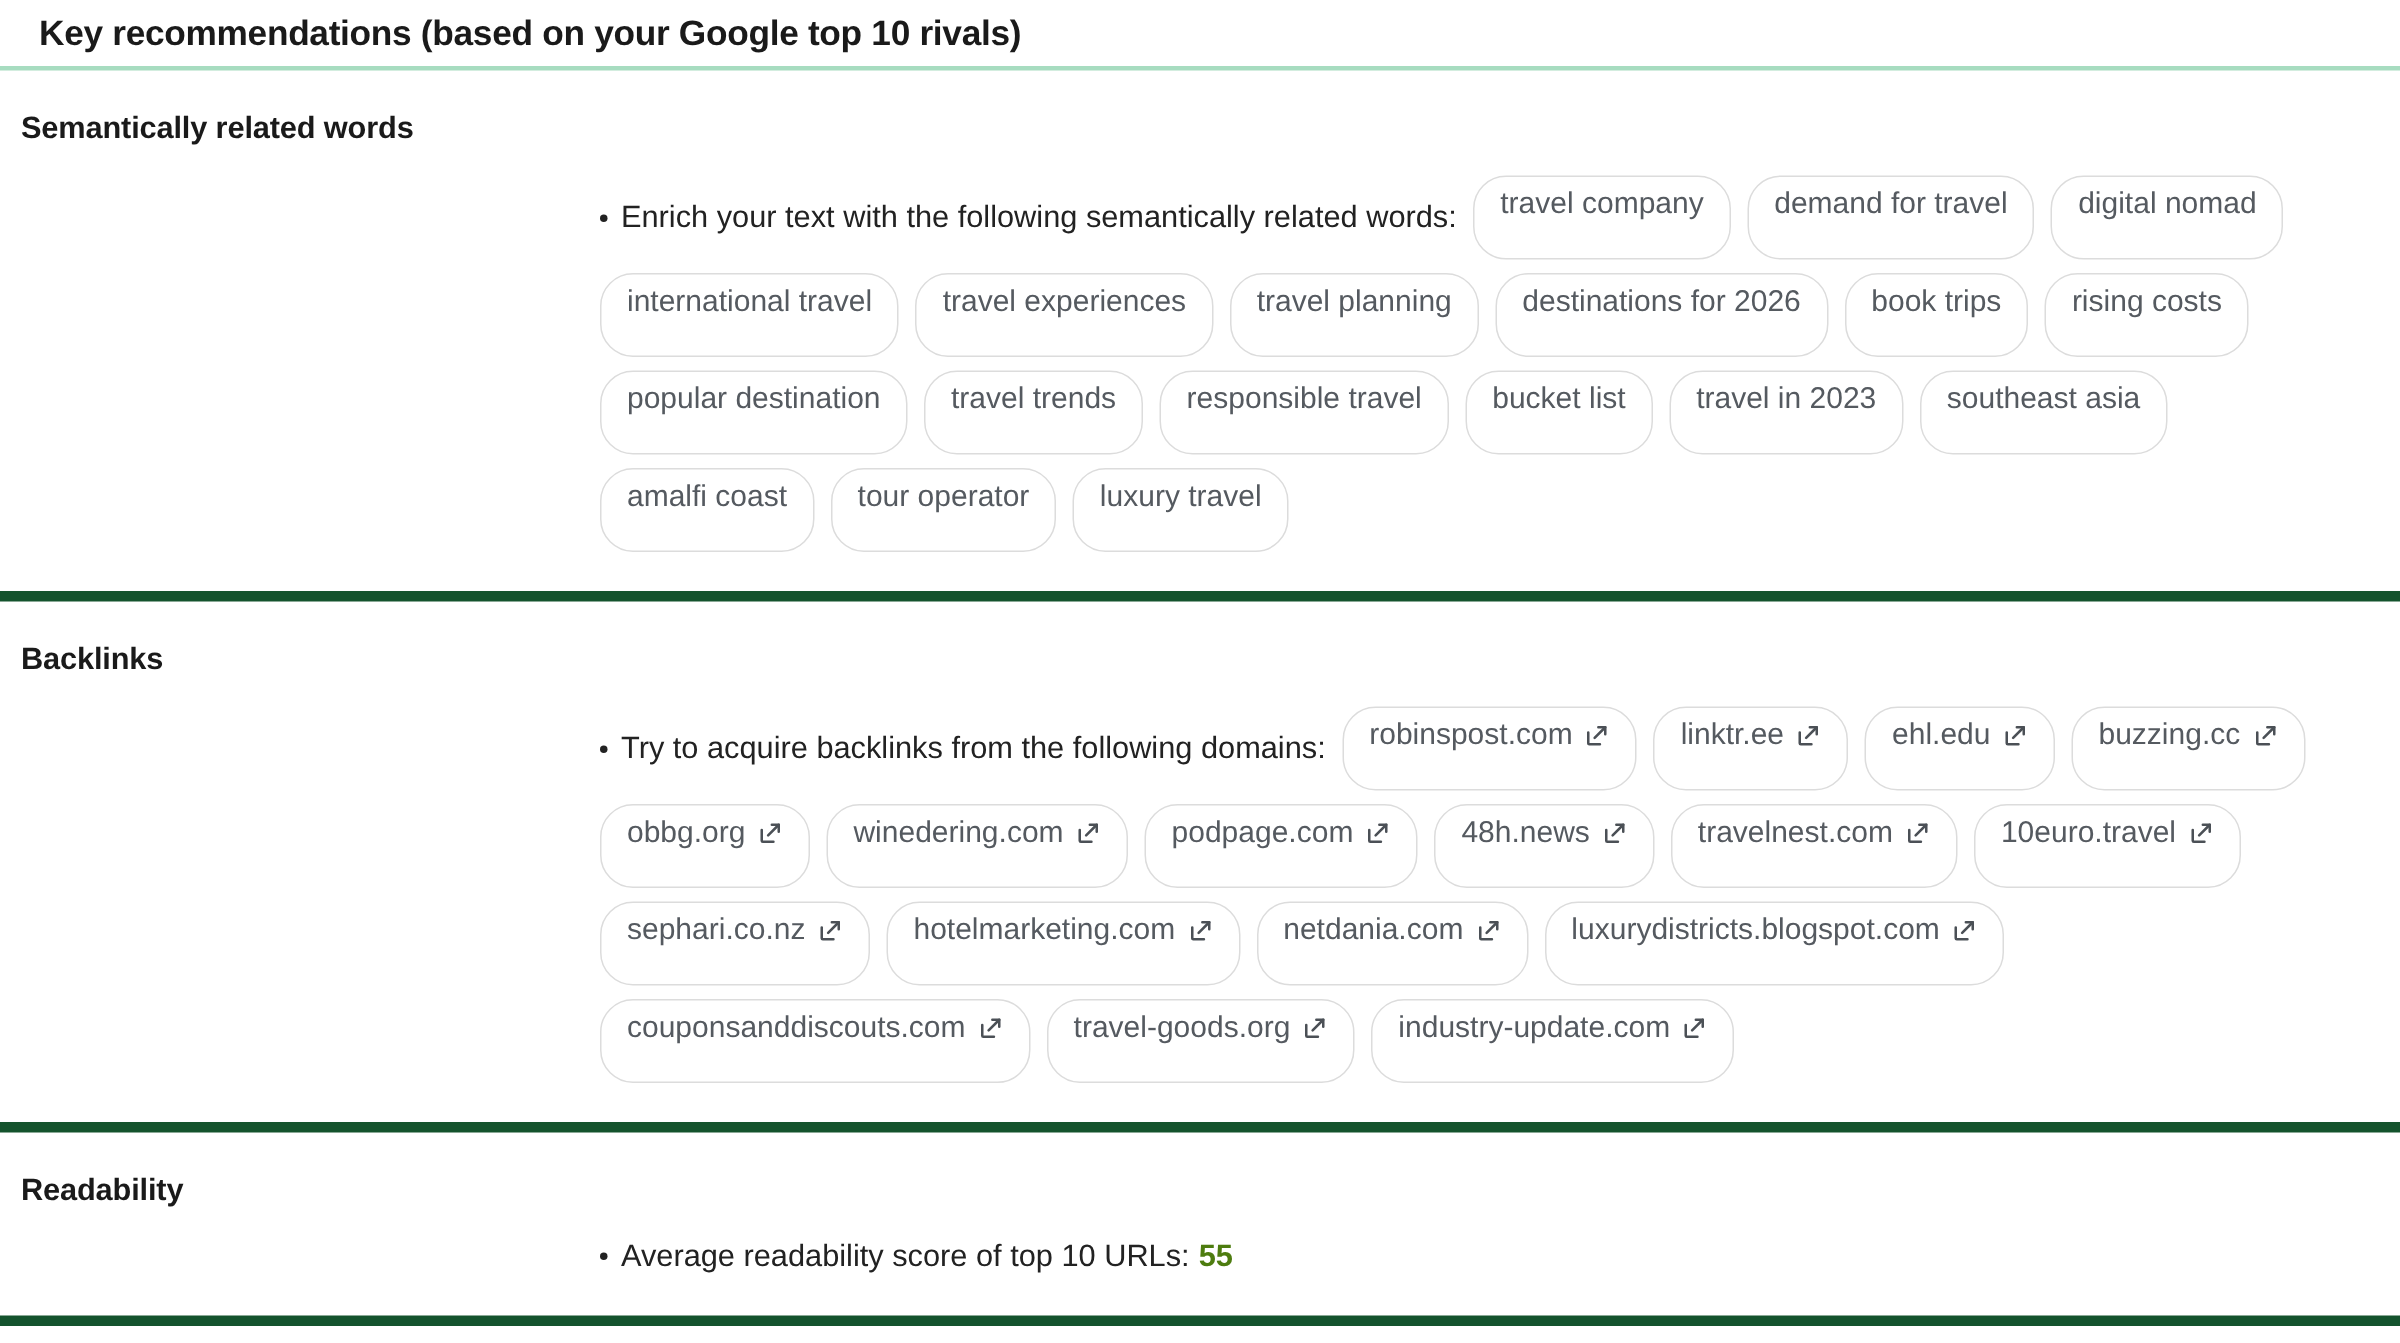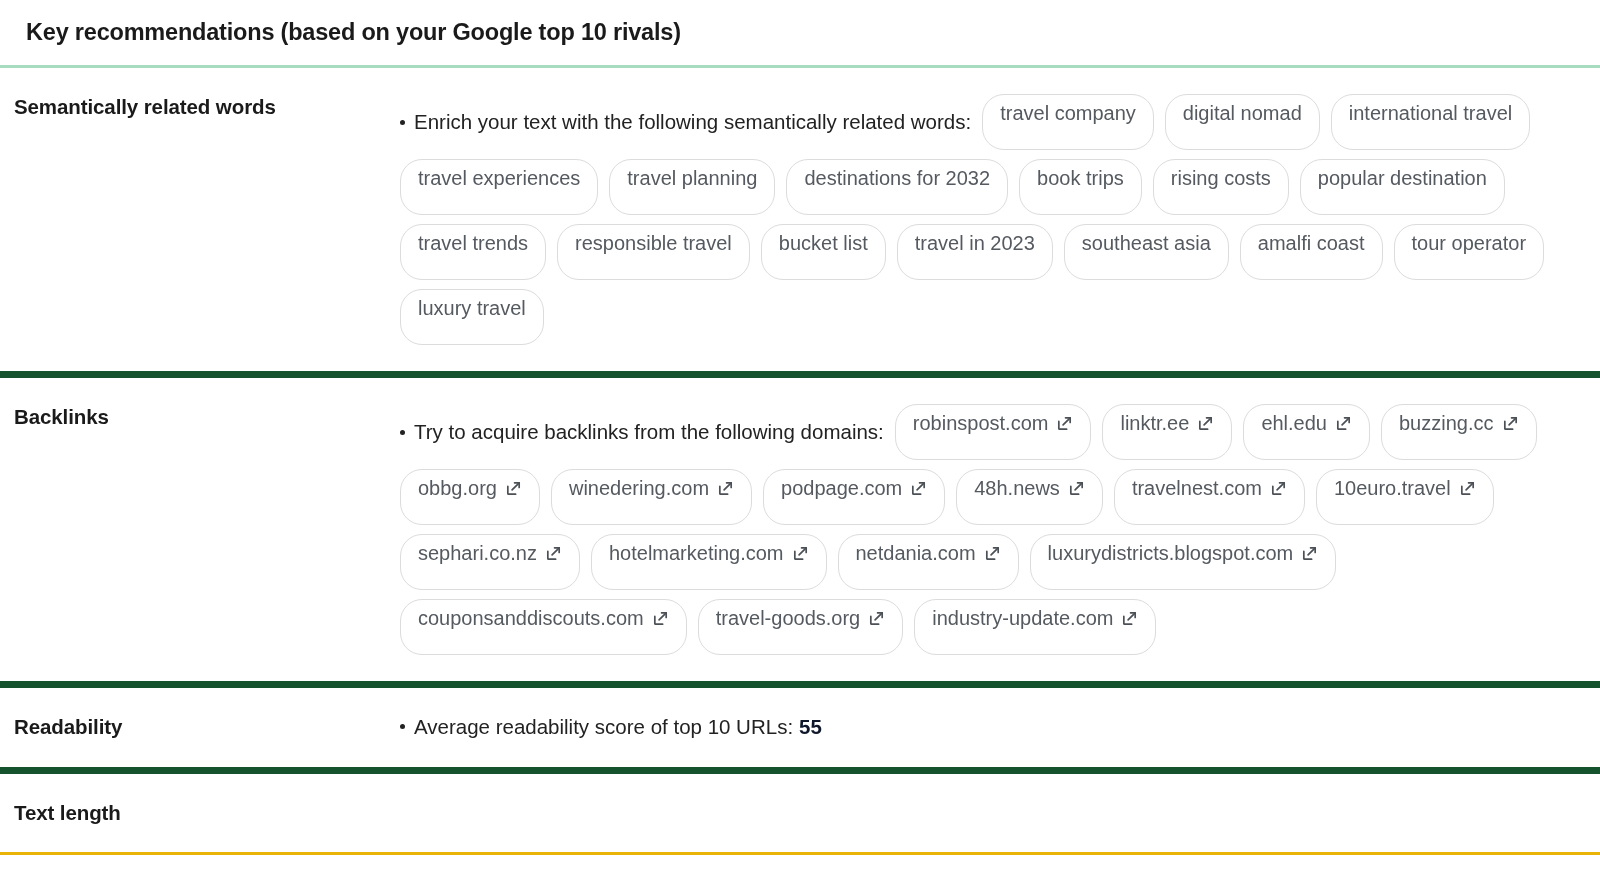--- a/index.html
+++ b/index.html
@@ -15,21 +15,21 @@
   .panel {
     width: 1600px;
     height: 895px;
     background: #ffffff;
     display: flex;
     flex-direction: column;
   }
 
   
   .panel-header {
-    height: 65px;
+    height: 44px;
     display: flex;
     align-items: center;
     padding: 0 0 0 26px;
     flex: 0 0 auto;
     text-align: right;
   }
   .panel-title {
     font-size: 23.5px;
     font-weight: bold;
     color: #1a1a1a;
@@ -59,20 +59,21 @@
     font-weight: bold;
     color: #1a1a1a;
     line-height: 1.3;
     letter-spacing: -0.1px;
   }
 
   .row-body {
     flex: 1 1 auto;
     min-width: 0;
     padding-right: 10px;
+    margin-top: 44px;
   }
 
   .bullet-wrap {
     display: flex;
     flex-wrap: wrap;
     align-items: center;
     gap: 9px 11px;
     line-height: 1.2;
   }
 
@@ -86,21 +87,21 @@
   }
   .bullet-text .dot {
     display: inline-block;
     width: 5px;
     height: 5px;
     border-radius: 50%;
     background: #222222;
     margin-right: 9px;
     flex: 0 0 auto;
   }
-  .bullet-text .strong { font-weight: bold; color: #0f172a; text-align: right; }
+  .bullet-text .strong { font-weight: bold; color: #4d7c0f; text-align: right; }
 
   
   .pill {
     display: inline-flex;
     align-items: center;
     gap: 8px;
     border: 1px solid #dcdcdc;
     border-radius: 22px;
     background: #ffffff;
     padding: 7px 17px 24px 17px;
@@ -136,25 +137,26 @@
 
   <div class="rec-row">
     <div class="row-label">Semantically related words</div>
     <div class="row-body">
       <div class="bullet-wrap" id="semantic-wrap">
         <span class="bullet-text">
           <span class="dot"></span>
           <span>Enrich your text with the following semantically related words:</span>
         </span>
       <span class="pill">travel company</span>
+          <span class="pill">demand for travel</span>
           <span class="pill">digital nomad</span>
           <span class="pill">international travel</span>
           <span class="pill">travel experiences</span>
           <span class="pill">travel planning</span>
-          <span class="pill">destinations for 2032</span>
+          <span class="pill">destinations for 2026</span>
           <span class="pill">book trips</span>
           <span class="pill">rising costs</span>
           <span class="pill">popular destination</span>
           <span class="pill">travel trends</span>
           <span class="pill">responsible travel</span>
           <span class="pill">bucket list</span>
           <span class="pill">travel in 2023</span>
           <span class="pill">southeast asia</span>
           <span class="pill">amalfi coast</span>
           <span class="pill">tour operator</span>

